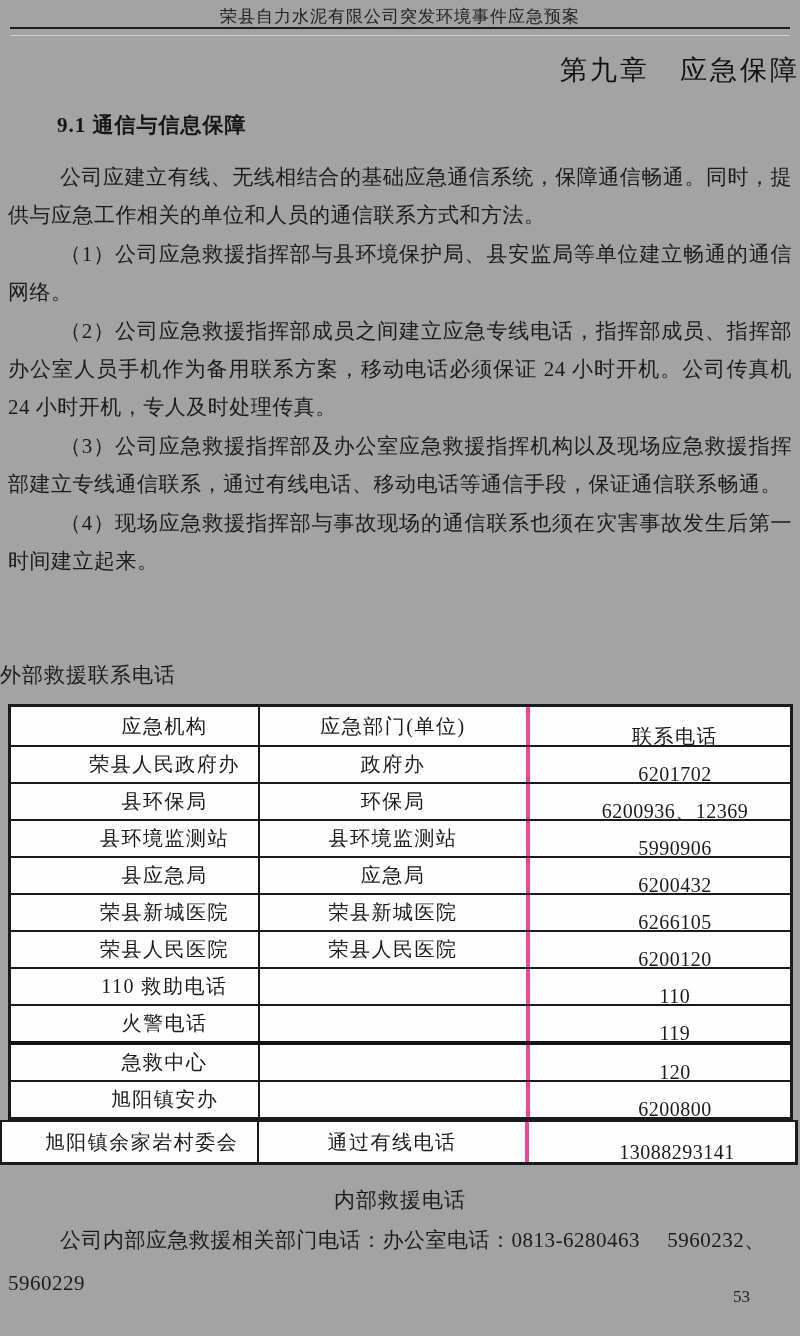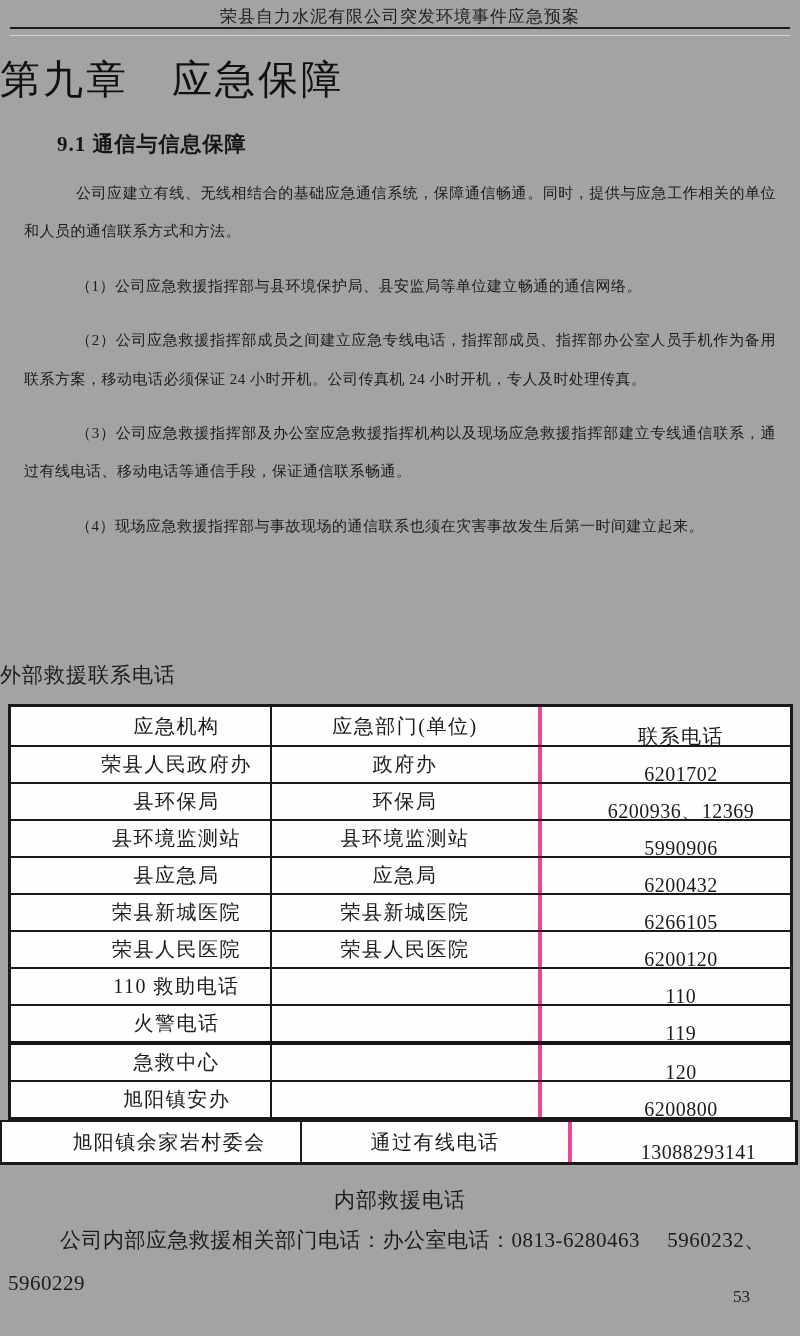--- a/index.html
+++ b/index.html
@@ -16,56 +16,56 @@
   .header-rule {
     position:absolute; top:27px; left:10px; right:10px;
     border-top:2px solid #1c1c1c; height:0;
   }
   .header-rule-light {
     position:absolute; top:35px; left:10px; right:10px;
     border-top:1px solid #cfcfcf; height:0;
   }
   .chapter-title {
     position:absolute; top:52px; left:0; width:100%; margin:0;
-    text-align:left; font-size:40px; font-weight:500; letter-spacing:3px; color:#111;
+    text-align:right; font-size:27px; font-weight:500; letter-spacing:3px; color:#111;
   }
   .section-heading {
-    position:absolute; top:130px; left:57px; margin:0;
+    position:absolute; top:111px; left:57px; margin:0;
     font-size:21px; font-weight:bold; letter-spacing:1px; color:#151515;
   }
   .body-text {
     position:absolute; top:158px; left:8px; width:784px;
   }
   .body-text p {
-    margin:16px; font-size:15px; line-height:38.4px;
+    margin:0; font-size:21px; line-height:38.4px;
     text-align:justify; text-indent:52px; letter-spacing:0.5px; color:#1b1b1b;
   }
   .table-caption {
     position:absolute; top:661px; left:0; width:100%;
     text-align:left; font-size:21px; letter-spacing:1px; color:#1b1b1b;
   }
   .table-wrap { position:absolute; top:704px; left:8px; width:785px; }
   .tbl-main { border:3px solid #1a1a1a; background:#fefefe; }
   .trow { display:flex; align-items:stretch; height:35px; border-top:2px solid #1a1a1a; }
   .tbl-main .trow.thead { height:38px; border-top:none; }
   .trow.sep { border-top:4px solid #141414; }
   .cell {
     display:flex; align-items:center; justify-content:center;
     font-size:20px; letter-spacing:1.5px; color:#1b1b1b; overflow:hidden;
   }
-  .c1 { width:247px; padding-left:60px; box-sizing:border-box;margin-left:12px; }
+  .c1 { width:247px; padding-left:60px; box-sizing:border-box; }
   .c2 { width:272px; border-left:2px solid #1a1a1a; border-right:4px solid #ec4899; box-sizing:border-box; }
   .c3 { flex:1; padding-left:30px; box-sizing:border-box;margin-top:20px; }
   .tbl-last {
     margin-left:-8px; width:793px; height:40px;
     border-left:2px solid #1a1a1a; border-right:3px solid #1a1a1a;
     border-top:2px solid #1a1a1a; border-bottom:3px solid #1a1a1a;
     background:#fefefe;
   }
-  .tbl-last .c1 { width:286px; padding-left:24px; }
+  .tbl-last .c1 { width:255px; padding-left:24px; }
   .num { letter-spacing:0.5px; }
   .internal-caption {
     position:absolute; top:1186px; left:0; width:100%;
     text-align:center; font-size:21px; letter-spacing:1px; color:#1b1b1b;
   }
   .internal-text {
     position:absolute; top:1219px; left:8px; width:784px;
     font-size:21px; line-height:43px; letter-spacing:0.5px; color:#1b1b1b;
   }
   .internal-text .l1 { text-indent:52px; white-space:pre-wrap; }

